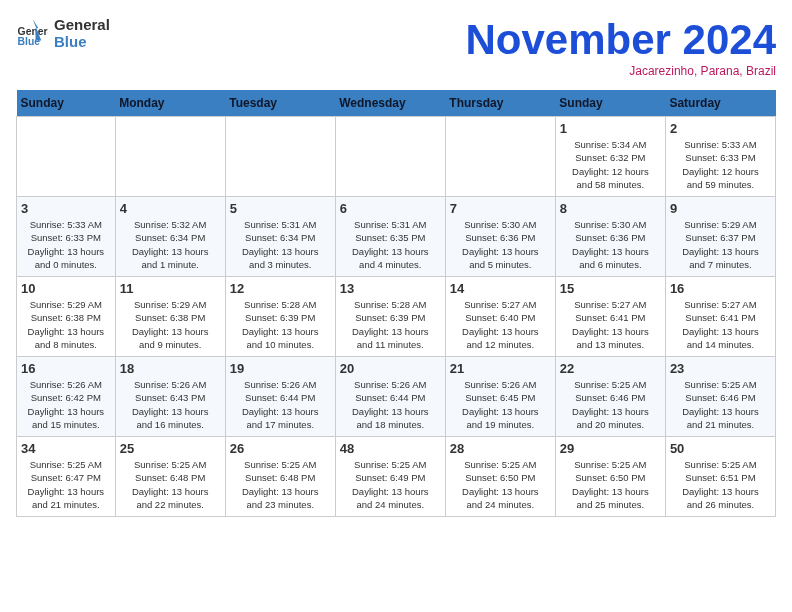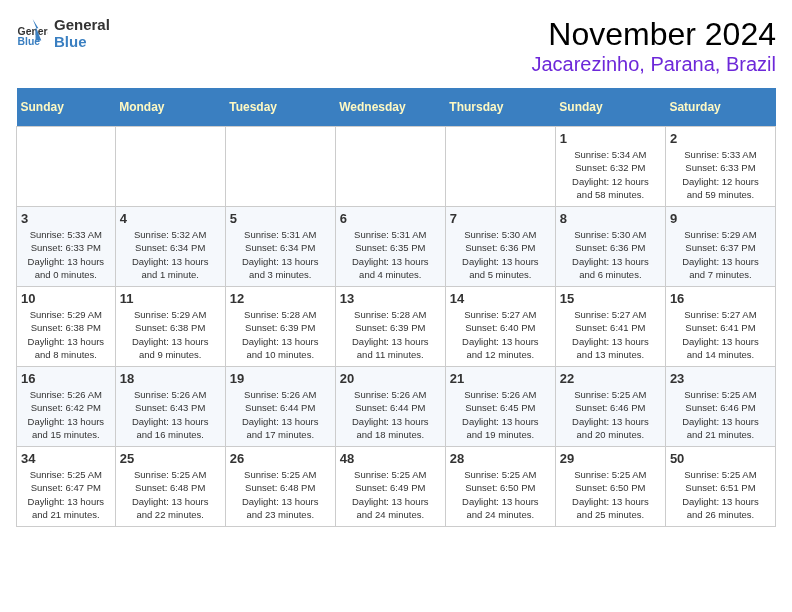--- a/index.html
+++ b/index.html
@@ -22,38 +22,38 @@
       gap: 6px;
     }
     .logo-icon {
       width: 32px;
       height: 32px;
     }
     .title-block {
       text-align: right;
     }
     .month-title {
-      font-size: 32px;
-      color: #000000;
-      font-weight: normal;
+      font-size: 42px;
+      color: #1d4ed8;
+      font-weight: bold;
     }
     .location-title {
-      font-size: 20px;
-      color: #6d28d9;
+      font-size: 12px;
+      color: #be185d;
     }
     table {
       width: 100%;
       border-collapse: collapse;
       table-layout: fixed;
     }
     th {
       background-color: #3a7fc1;
-      color: #fef9c3;
+      color: #0f172a;
       font-size: 12px;
-      padding: 12px 4px;
+      padding: 6px 4px;
       text-align: left;
       font-weight: bold;
     }
     td {
       border: 1px solid #ccc;
       vertical-align: top;
       padding: 4px;
       font-size: 10px;
       color: #333;
       height: 80px;

